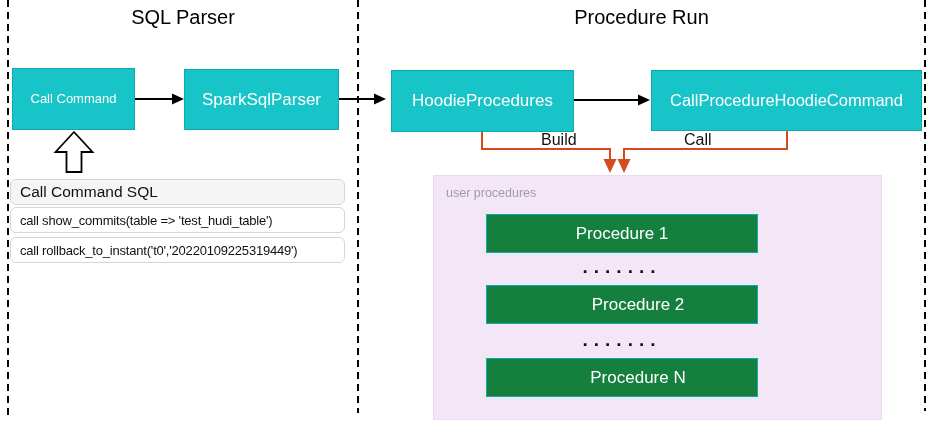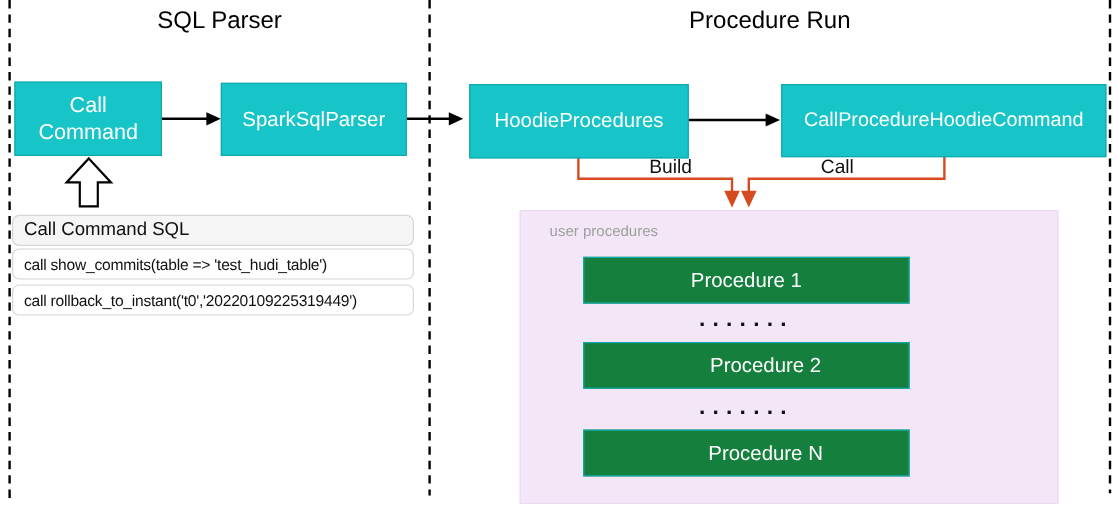--- a/index.html
+++ b/index.html
@@ -24,21 +24,21 @@
     box-sizing:border-box;border:1px solid #D6D6D6;border-radius:6px;background:#ffffff;
     display:flex;align-items:center;padding:0 9px;white-space:nowrap;overflow:hidden;
   }
   .cell.header{background:#F5F5F5;height:26px;font-size:15.5px;color:#111;margin-bottom:2px;}
   .cell.row{height:26px;font-size:13px;color:#111;margin-bottom:4px;letter-spacing:-0.2px;}
   .container-box{
     position:absolute;left:433px;top:175px;width:449px;height:245px;z-index:2;
     background:#F3E7F7;border:1px solid #EBDAF2;box-sizing:border-box;
   }
   .container-label{
-    position:absolute;left:12px;top:10px;font-size:12.5px;color:#9E9E9E;margin-left:12px;
+    position:absolute;left:12px;top:10px;font-size:12.5px;color:#9E9E9E;
   }
   .proc{
     position:absolute;left:52px;width:272px;height:39px;background:#15803d;
     border:1px solid #0FA9AC;box-sizing:border-box;display:flex;align-items:center;
     justify-content:center;color:#fff;font-size:17px;
   }
   .dots{
     position:absolute;left:52px;width:272px;height:22px;text-align:center;
     font-weight:700;font-size:19px;letter-spacing:6px;color:#111;line-height:18px;
   }
@@ -75,21 +75,21 @@
       <path d="M787,129 L787,149 L624,149 L624,160" fill="none" stroke="#D64A1F" stroke-width="2"></path>
       <polygon points="624,173 617.5,159 630.5,159" fill="#D64A1F"></polygon>
     </g>
 
     <polygon points="74,132 92.5,152 81.5,152 81.5,172 66.5,172 66.5,152 55.5,152" fill="#ffffff" stroke="#000" stroke-width="1.8"></polygon>
   </svg>
 
   <div class="section-title" style="left:8px;width:350px;">SQL Parser</div>
   <div class="section-title" style="left:358px;width:567px;">Procedure Run</div>
 
-  <div class="node" style="left:12px;top:68px;width:121px;height:60px;font-size:18px;">
+  <div class="node" style="left:12px;top:68px;width:121px;height:60px;font-size:13px;">
     <span style="max-width:92px;line-height:1.3;">Call Command</span>
   </div>
   <div class="node" style="left:184px;top:69px;width:153px;height:59px;">
     <span>SparkSqlParser</span>
   </div>
   <div class="node" style="left:391px;top:70px;width:181px;height:60px;">
     <span>HoodieProcedures</span>
   </div>
   <div class="node" style="left:651px;top:70px;width:269px;height:59px;font-size:16.5px;">
     <span>CallProcedureHoodieCommand</span>

